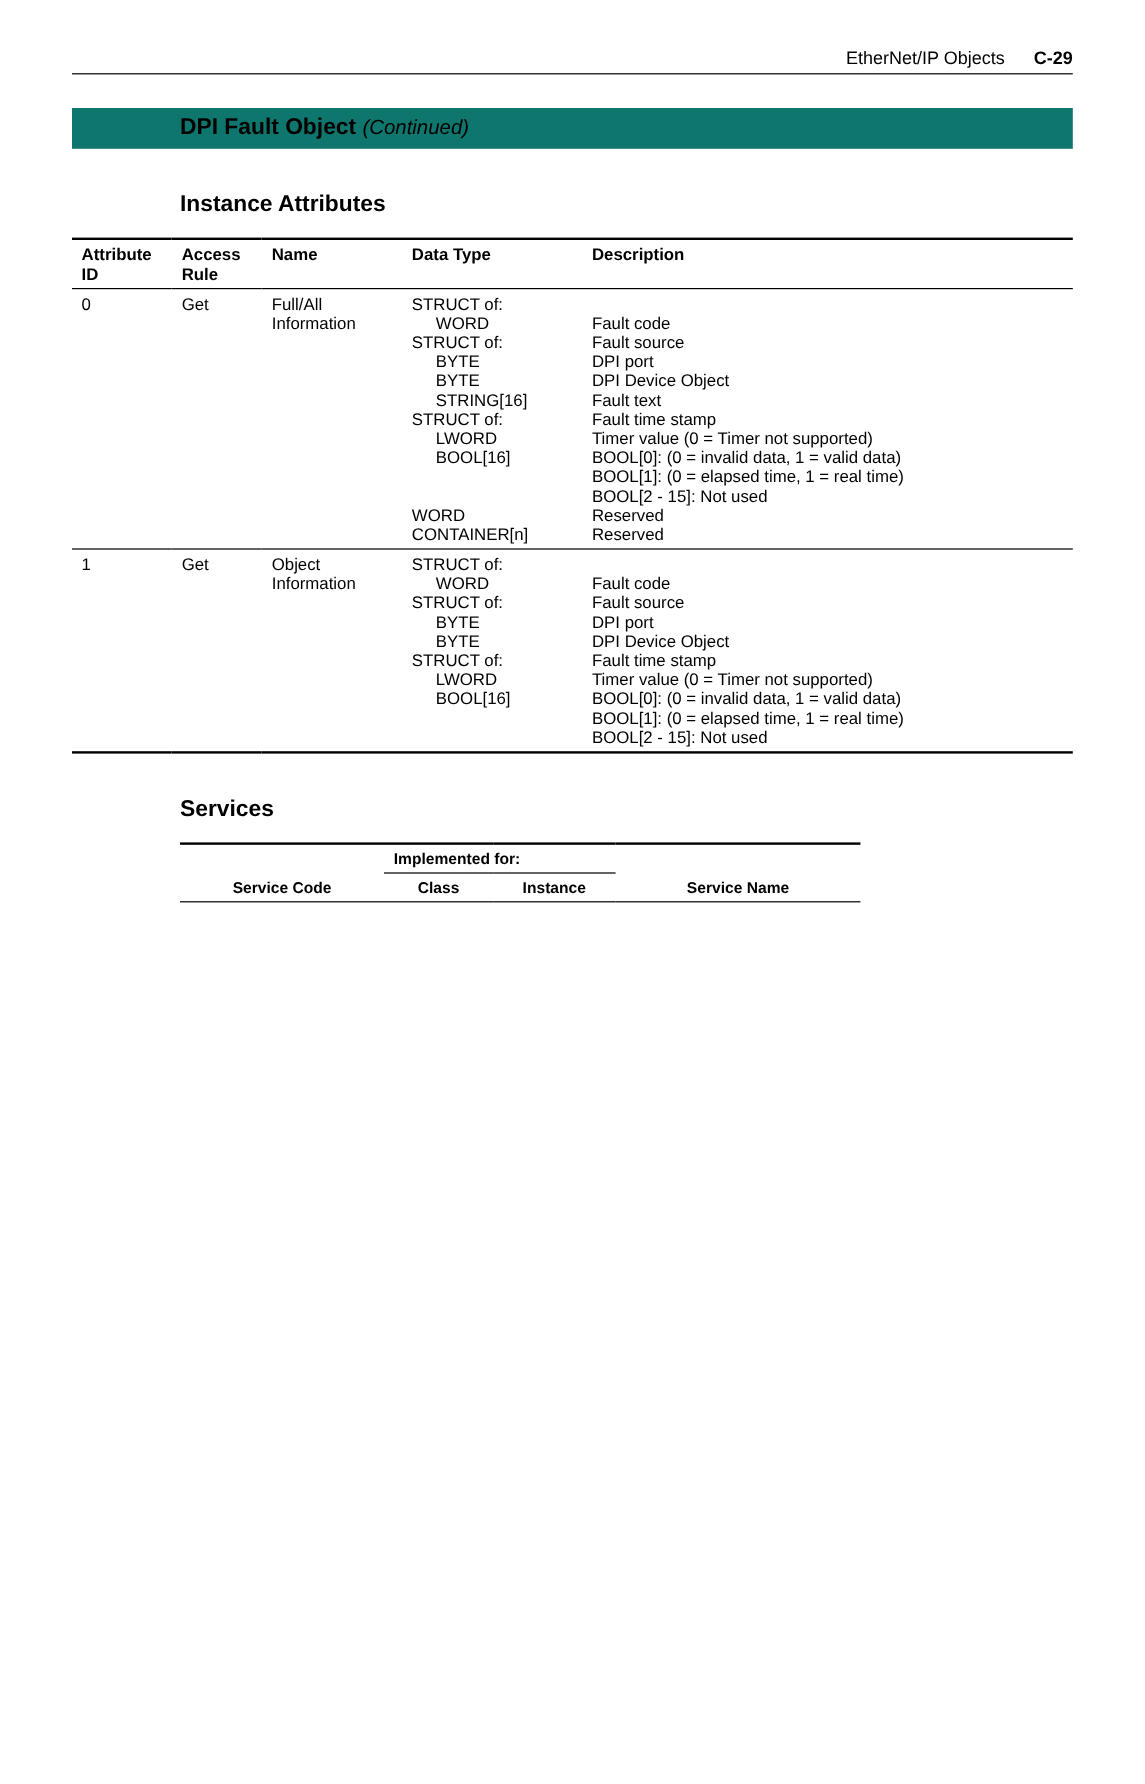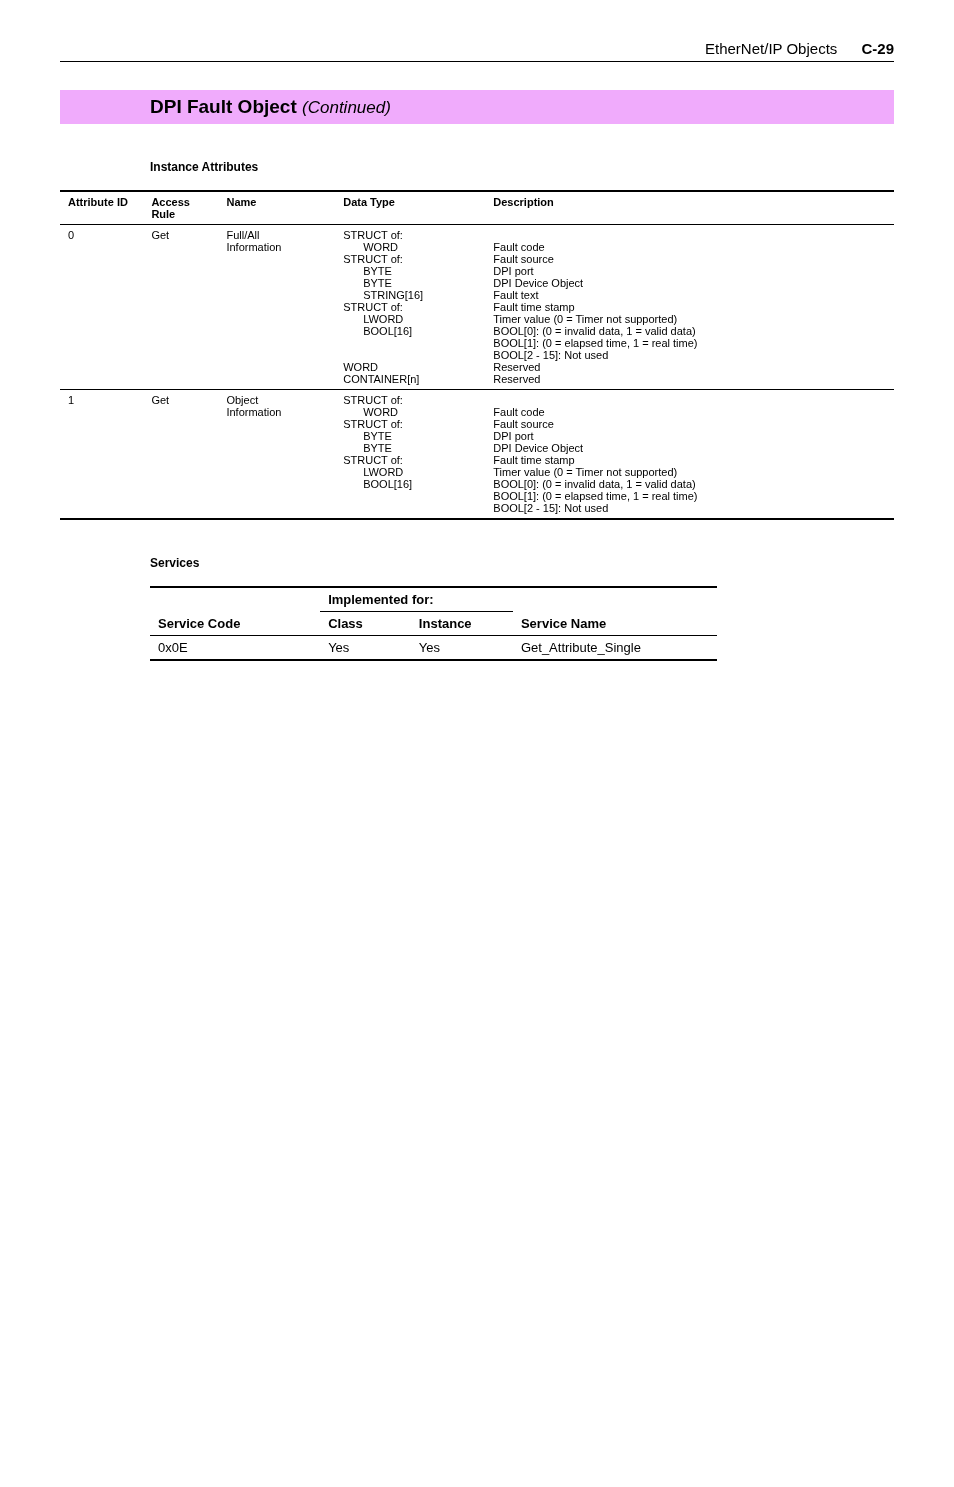--- a/index.html
+++ b/index.html
@@ -17,42 +17,42 @@
     font-size: 15px;
     border-bottom: 1px solid #000;
     padding-bottom: 4px;
     margin-bottom: 28px;
   }
   .header-row .pagenum {
     font-weight: bold;
     margin-left: 20px;
   }
   .section-title {
-    background: #f0abfc;
+    background: #0f766e;
     font-size: 19px;
     font-weight: bold;
     padding: 6px 10px 6px 90px;
     margin-bottom: 30px;
   }
   .section-title .cont {
     font-weight: normal;
     font-style: italic;
     font-size: 17px;
   }
   .subhead {
     font-weight: bold;
-    font-size: 12px;
+    font-size: 19px;
     margin-left: 90px;
     margin-bottom: 16px;
     margin-top: 36px;
   }
   table.data {
     border-collapse: collapse;
     width: 100%;
-    font-size: 11px;
+    font-size: 14px;
   }
   table.data th, table.data td {
     text-align: left;
     vertical-align: top;
     padding: 4px 8px;
   }
   table.data thead th {
     border-top: 2px solid #000;
     border-bottom: 1px solid #000;
     font-weight: bold;
@@ -80,20 +80,21 @@
   table.services thead tr.top th {
     border-top: 2px solid #000;
   }
   table.services .spanhead {
     border-bottom: 1px solid #000;
     font-weight: bold;
   }
   table.services thead tr.bot th {
     border-bottom: 1px solid #000;
     font-weight: bold;
+    text-align: center;
   }
   table.services tbody tr:last-child td {
     border-bottom: 2px solid #000;
   }
 </style>
 </head>
 <body>
 
 <div class="header-row">
   <span>EtherNet/IP Objects</span>
@@ -211,20 +212,14 @@
       <th style="border-bottom:none"></th>
     </tr>
     <tr class="bot">
       <th>Service Code</th>
       <th>Class</th>
       <th>Instance</th>
       <th>Service Name</th>
     </tr>
   </thead>
   <tbody>
-    <tr>
-      <td>0x0E</td>
-      <td>Yes</td>
-      <td>Yes</td>
-      <td>Get_Attribute_Single</td>
-    </tr>
   </tbody>
 </table>
 
 </body></html>

